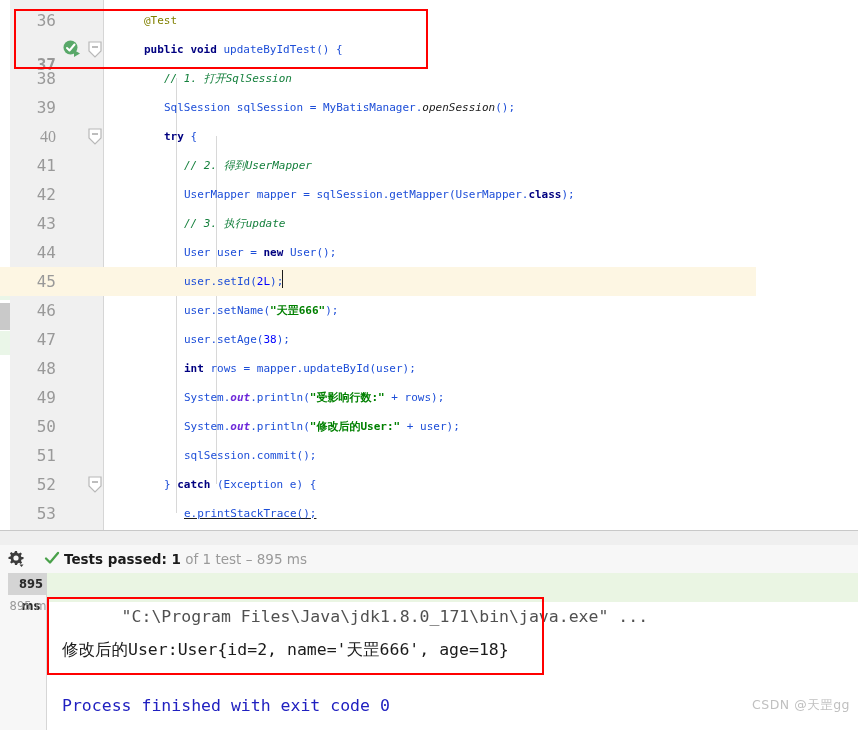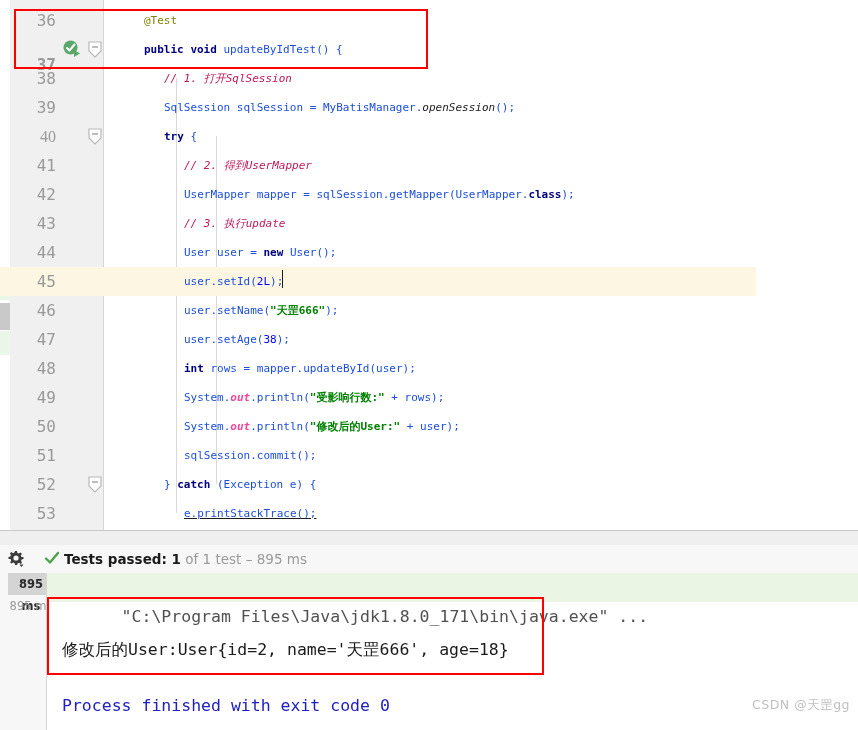--- a/index.html
+++ b/index.html
@@ -34,24 +34,24 @@
   .codetext{position:absolute;left:104px;top:0;height:29px;line-height:29px;
             white-space:pre;font-size:11px;color:#1b1b1b;
             font-family:"DejaVu Sans Mono","Liberation Mono",monospace;}
 
   
   .iguide{position:absolute;width:1px;background:#d8d8d8;}
 
   
   .kw{color:#000080;font-weight:bold;}
   .anno{color:#808000;}
-  .cmt{color:#be185d;font-style:italic;}
+  .cmt{color:#15803d;font-style:italic;}
   .str{color:#008000;font-weight:bold;}
   .num{color:#0000ff;}
-  .stat{color:#ec4899;font-weight:bold;font-style:italic;}
+  .stat{color:#6d28d9;font-weight:bold;font-style:italic;}
   .ital{color:#1b1b1b;font-style:italic;}
   .plain{color:#1d4ed8;}
 
   .caret{display:inline-block;width:1px;height:18px;background:#1b1b1b;
          vertical-align:-3px;margin-left:-1px;}
 
   
   .toprow{position:absolute;left:0;right:0;top:-23px;height:29px;}
 
   

